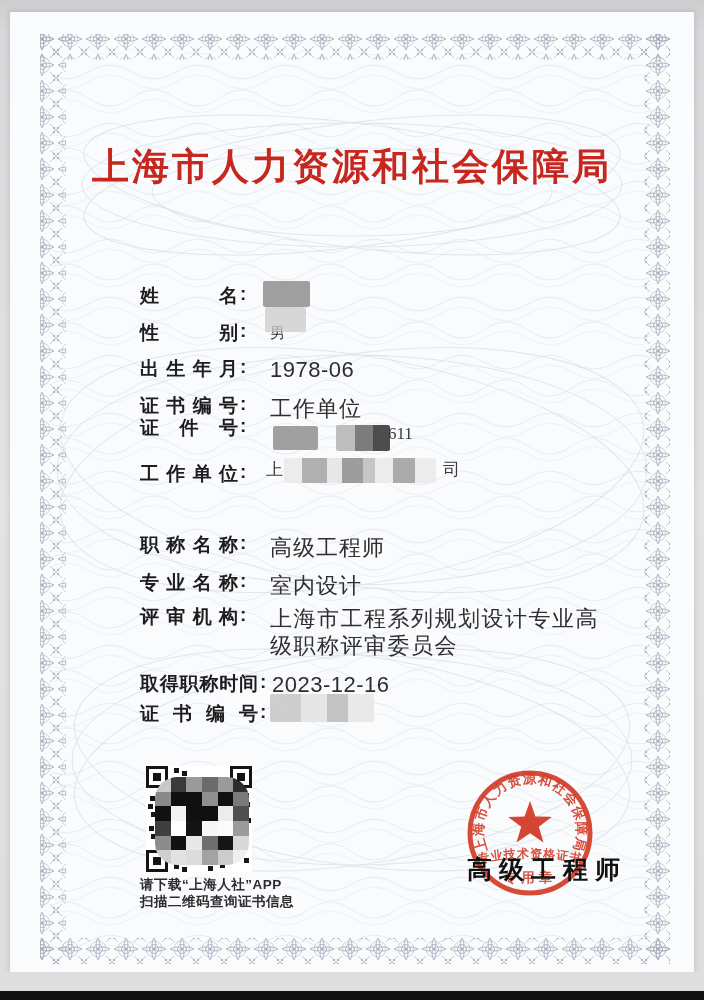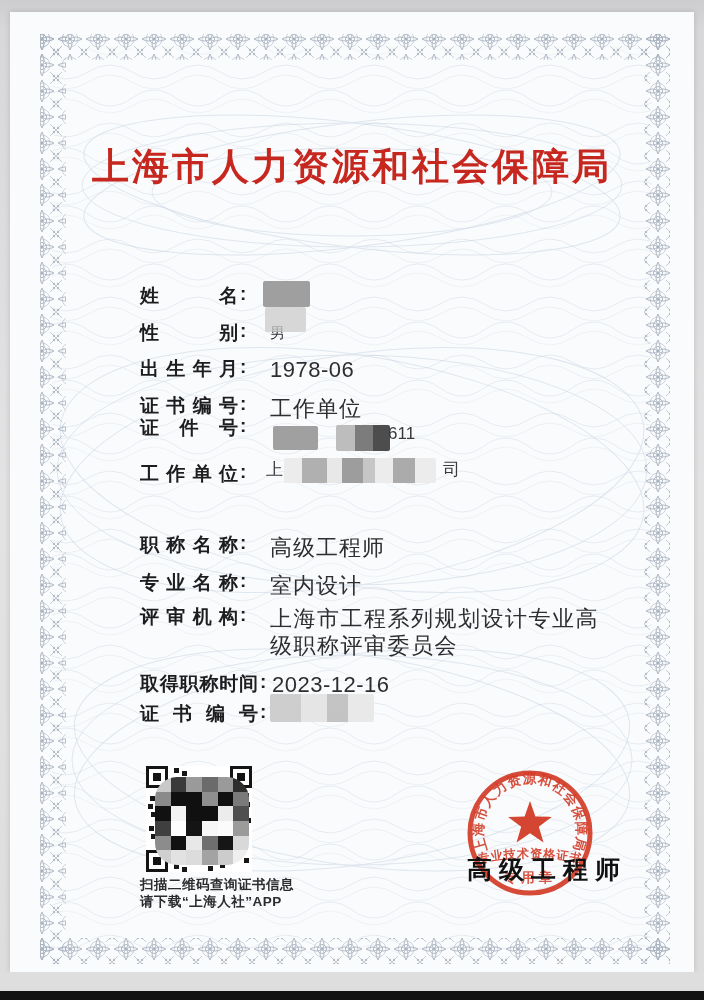--- a/index.html
+++ b/index.html
@@ -47,21 +47,21 @@
   .val-b{left:132px}
   .val-num{font-family:"Liberation Sans",sans-serif;letter-spacing:.5px}
   .val-wrap{white-space:normal;width:340px;line-height:27px;letter-spacing:1.5px}
 
   .blur{position:absolute;border-radius:2px}
   .blur-name{left:263px;top:281px;width:47px;height:26px;background:#9f9f9f}
   .blur-name-tail{left:265px;top:307px;width:41px;height:25px;background:#cbcbcb;opacity:.75}
   .blur-id1{left:273px;top:426px;width:45px;height:24px;background:#a0a0a0}
   .blur-id2{left:336px;top:425px;width:54px;height:26px;
     background:linear-gradient(90deg,#bdbdbd 0 35%,#7c7c7c 35% 68%,#4d4d4d 68% 100%)}
-  .frag{position:absolute;font-size:17px;color:#3a3a3c;font-family:Liberation Sans, sans-serif}
+  .frag{position:absolute;font-size:17px;color:#3a3a3c;font-family:Liberation Serif, serif}
   .frag-id{left:388px;top:424px}
   .frag-kai{font-family:"DejaVu Serif",serif}
   .frag-unit-pre{left:266px;top:458px}
   .blur-unit{left:284px;top:458px;width:152px;height:25px;
     background:linear-gradient(90deg,#ececec 0 12%,#b0b0b0 12% 28%,#e8e8e8 28% 38%,#9d9d9d 38% 52%,#c6c6c6 52% 60%,#ececec 60% 72%,#ababab 72% 86%,#ececec 86% 100%)}
   .frag-unit-suf{left:443px;top:458px}
   .blur-certno{left:270px;top:694px;width:104px;height:28px;opacity:.9;
     background:linear-gradient(90deg,#c9c9c9 0 30%,#e3e3e3 30% 55%,#bdbdbd 55% 75%,#e7e7e7 75% 100%)}
 
   .qr{position:absolute;left:146px;top:766px;width:106px;height:106px;background:#fff}
@@ -238,22 +238,22 @@
       <div style="background: rgb(217, 217, 217);"></div>
       <div style="background: rgb(207, 207, 207);"></div>
       <div style="background: rgb(226, 226, 226);"></div>
       <div style="background: rgb(220, 220, 220);"></div>
       <div style="background: rgb(163, 163, 163);"></div>
       <div style="background: rgb(204, 204, 204);"></div>
       <div style="background: rgb(239, 239, 239);"></div>
     </div>
 </div>
 <div class="qr-caption">
+  <div>请下载“上海人社”APP</div>
   <div>扫描二维码查询证书信息</div>
-  <div>请下载“上海人社”APP</div>
 </div>
 
 <svg class="seal" viewBox="0 0 150 150" xmlns="http://www.w3.org/2000/svg">
   <defs>
     <path id="ringArc" d="M 30.8,88.1 A 47,47 0 1 1 119.2,88.1" fill="none"></path>
     <path id="subArc" d="M 28,104 Q 75,95 122,104" fill="none"></path>
   </defs>
   <circle cx="75" cy="75" r="60" fill="none" stroke="#d23b27" stroke-width="5" opacity=".92"></circle>
   <polygon fill="#d23b27" opacity=".95" points="75,43 80.4,58.6 96.9,58.9 83.8,68.8 88.5,84.6 75,75.2 61.5,84.6 66.2,68.8 53.1,58.9 69.6,58.6"></polygon>
   <text font-size="13.5" font-weight="bold" fill="#d23b27" letter-spacing="1" opacity=".9" font-family="Liberation Sans,sans-serif">

